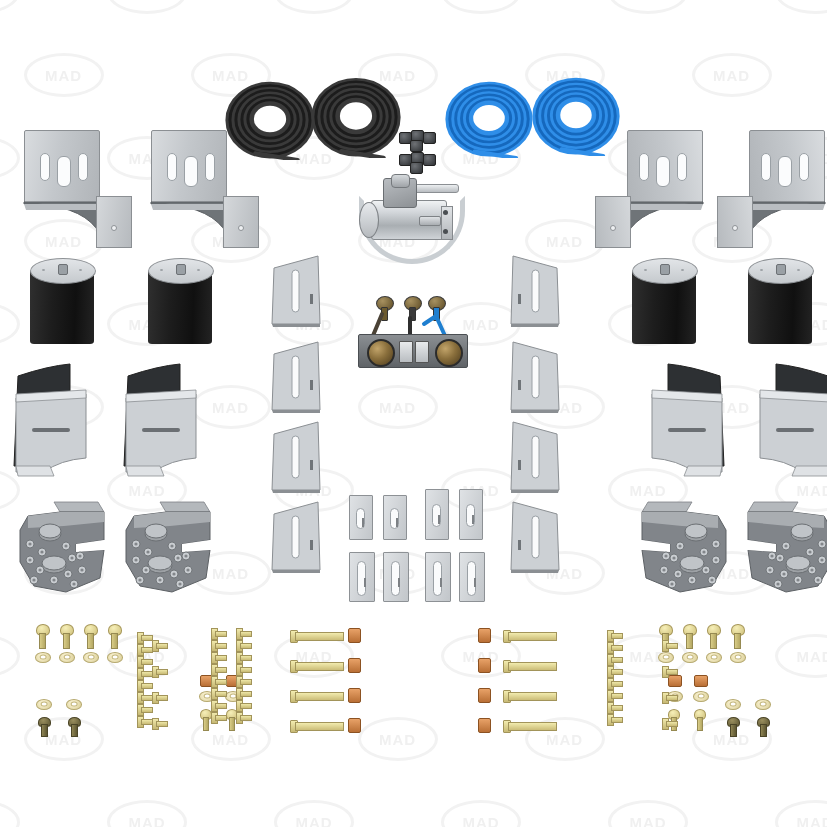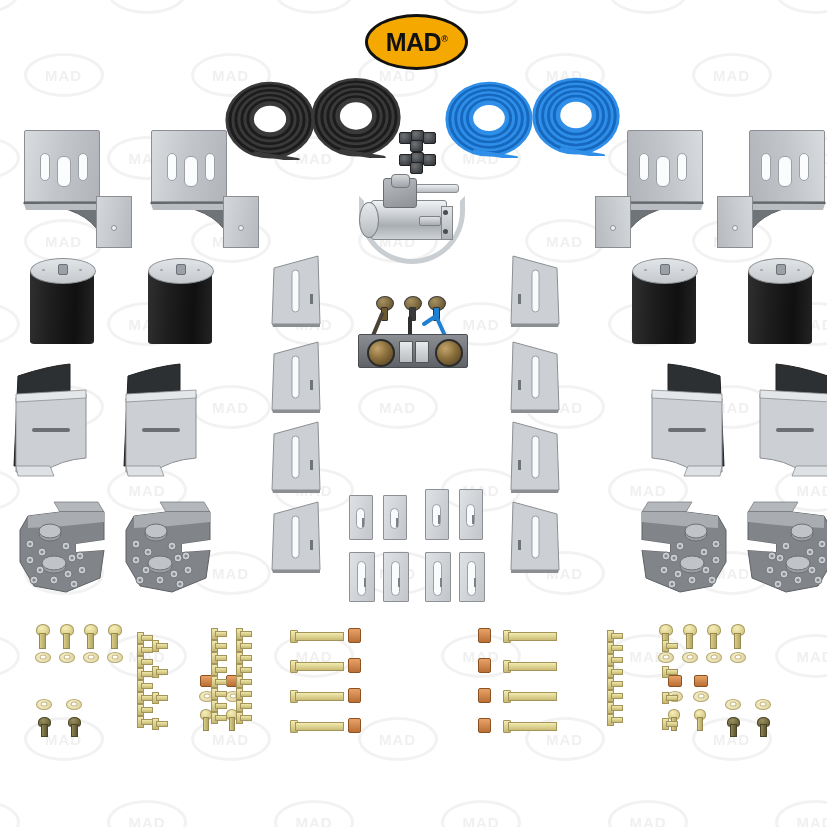--- a/index.html
+++ b/index.html
@@ -240,23 +240,20 @@
       <div class="wm" style="left: 524.5px; top: 717px;">MAD</div>
       <div class="wm" style="left: 691.5px; top: 717px;">MAD</div>
       <div class="wm" style="left: -60px; top: 800px;">MAD</div>
       <div class="wm" style="left: 107px; top: 800px;">MAD</div>
       <div class="wm" style="left: 274px; top: 800px;">MAD</div>
       <div class="wm" style="left: 441px; top: 800px;">MAD</div>
       <div class="wm" style="left: 608px; top: 800px;">MAD</div>
       <div class="wm" style="left: 775px; top: 800px;">MAD</div>
     </div>
 
-  <div id="logo">
-    <span class="txt"><span>MAD</span><span class="reg">®</span></span>
-  </div>
 
   <div id="parts">
       <div class="part" style="left:224px;top:78px;width:92px;height:82px;"><svg width="92" height="82" viewBox="0 0 92 82">
           <ellipse cx="46" cy="42.2" rx="42.32" ry="36.08" fill="none" stroke="#3a3a3a" stroke-width="4.51"></ellipse>
           <ellipse cx="46" cy="42.05" rx="39.33" ry="33.5175" fill="none" stroke="#1c1c1c" stroke-width="4.51"></ellipse>
           <ellipse cx="46" cy="41.9" rx="36.34" ry="30.955" fill="none" stroke="#3a3a3a" stroke-width="4.51"></ellipse>
           <ellipse cx="46" cy="41.75" rx="33.35" ry="28.3925" fill="none" stroke="#1c1c1c" stroke-width="4.51"></ellipse>
           <ellipse cx="46" cy="41.6" rx="30.36" ry="25.83" fill="none" stroke="#3a3a3a" stroke-width="4.51"></ellipse>
           <ellipse cx="46" cy="41.45" rx="27.369999999999997" ry="23.2675" fill="none" stroke="#1c1c1c" stroke-width="4.51"></ellipse>
           <ellipse cx="46" cy="41.3" rx="24.38" ry="20.705" fill="none" stroke="#3a3a3a" stroke-width="4.51"></ellipse>

